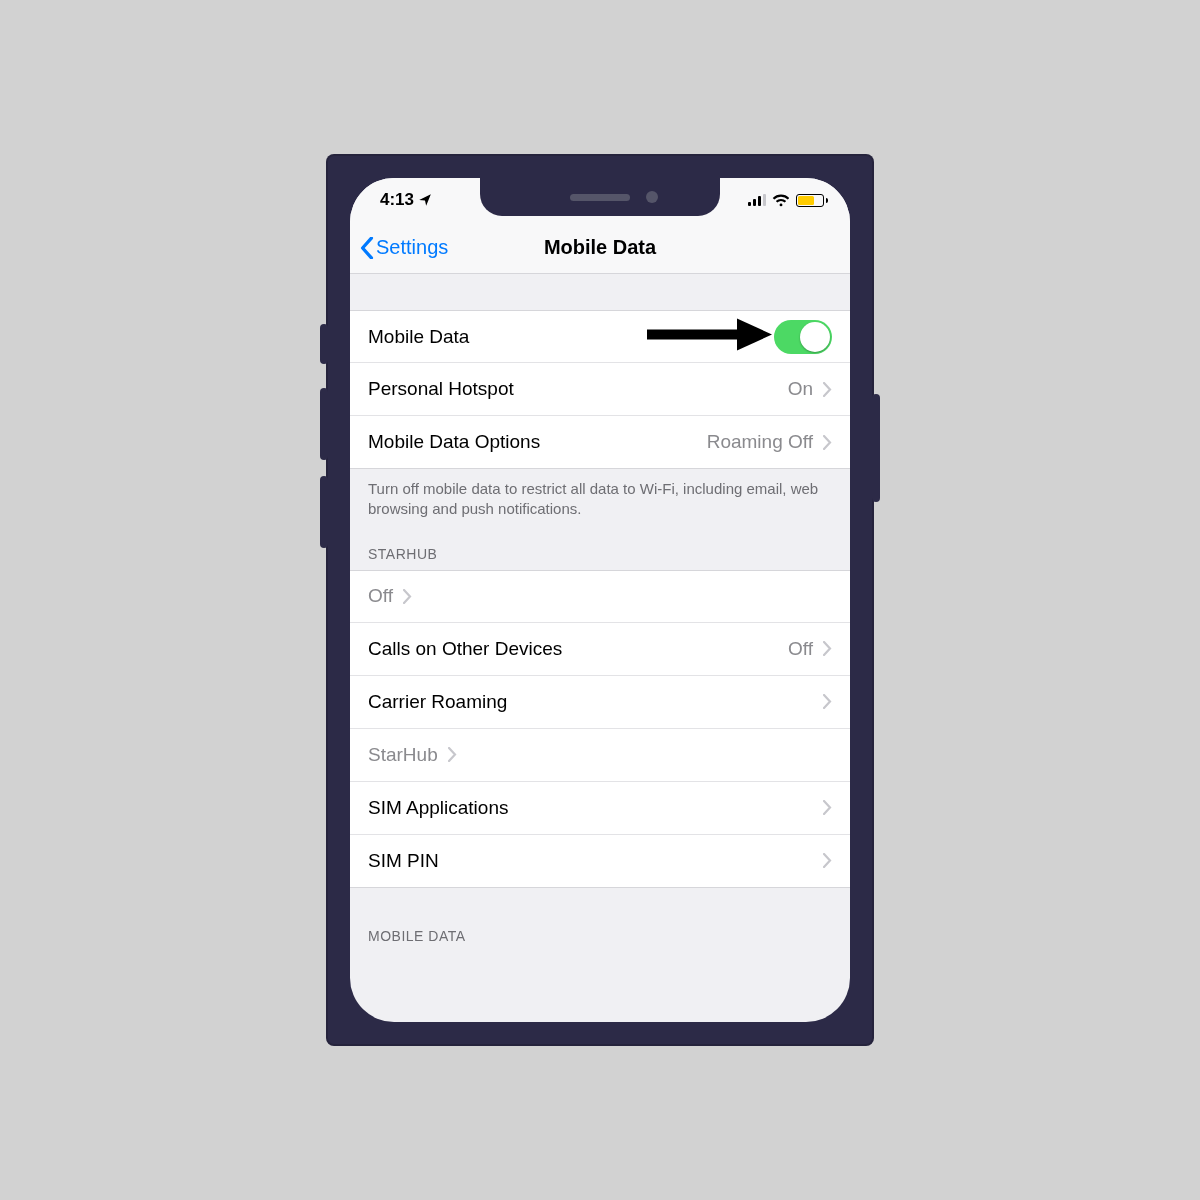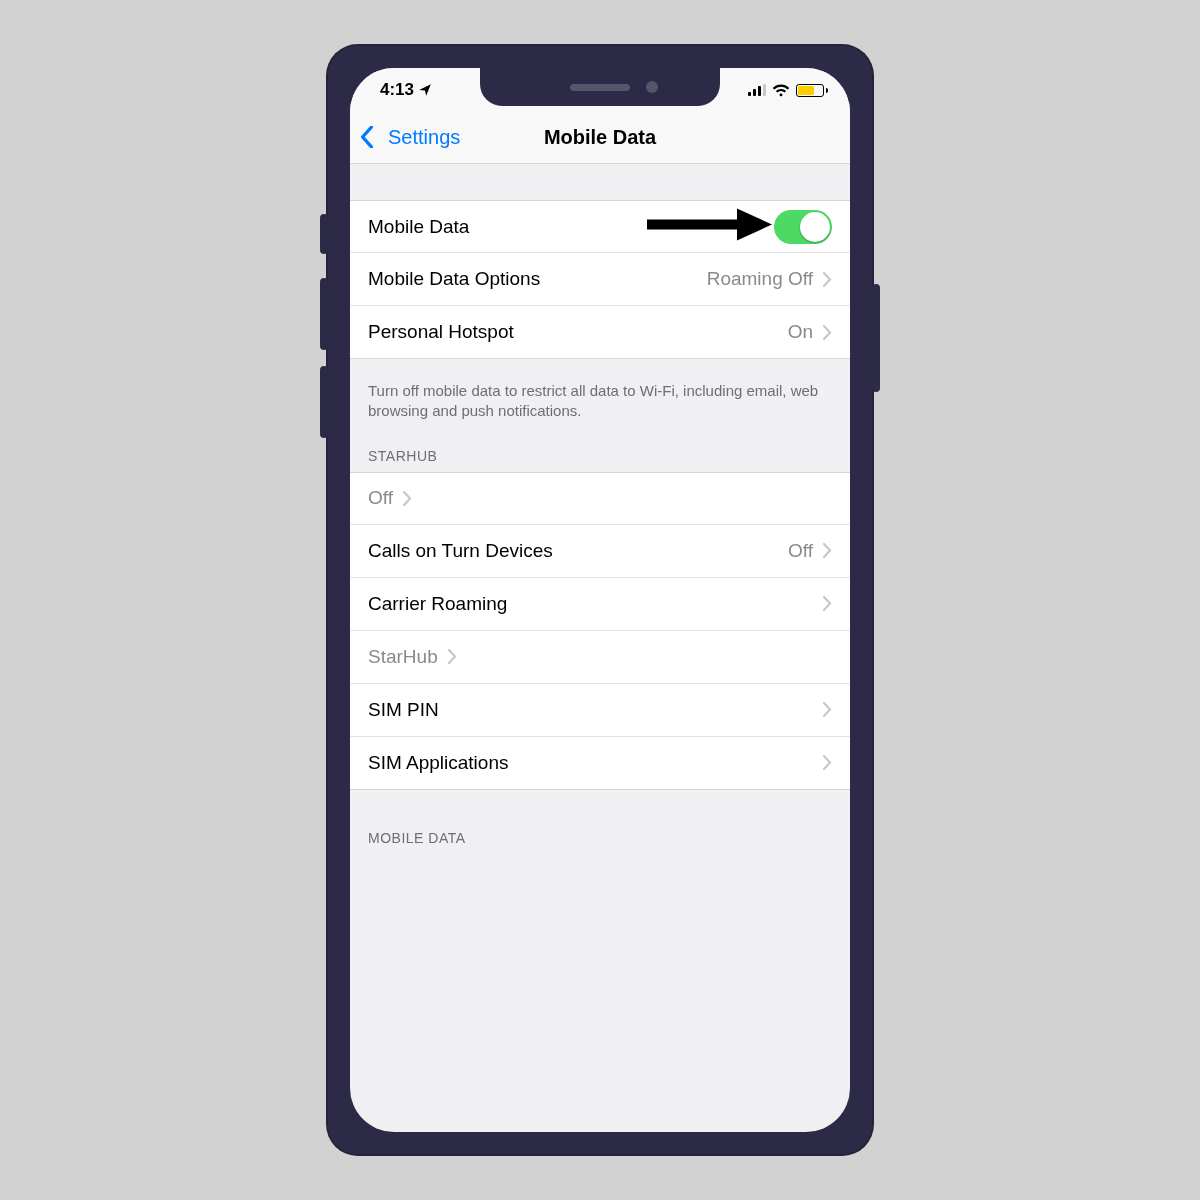--- a/index.html
+++ b/index.html
@@ -9,23 +9,23 @@
     font-family: -apple-system, "Helvetica Neue", Helvetica, Arial, sans-serif;
     display: flex;
     align-items: center;
     justify-content: center;
   }
 
   
   .phone {
     position: relative;
     width: 548px;
-    height: 1112px;
+    height: 892px;
     background: #2c2a47;
-    border-radius: 32px;
+    border-radius: 8px;
     padding: 24px;
     box-shadow: 0 0 0 2px rgba(0,0,0,.15) inset;
   }
   .side-btn {
     position: absolute;
     background: #2c2a47;
     border-radius: 4px;
   }
   .sb-left-1 { left: -6px; top: 170px; width: 8px; height: 40px; }
   .sb-left-2 { left: -6px; top: 234px; width: 8px; height: 72px; }
@@ -114,21 +114,21 @@
   
   .navbar {
     height: 52px;
     background: #f8f8f9;
     border-bottom: 1px solid #d6d6da;
     display: flex;
     align-items: center;
     position: relative;
   }
   .navbar .back {
-    display:flex;align-items:flex-start;gap:14px;
+    display:flex;align-items:flex-end;gap:2px;
     color:#007aff;font-size:20px;
     padding-left:10px;
     cursor:pointer;
   }
   .navbar .back svg{display:block}
   .navbar .title{
     position:absolute;left:0;right:0;text-align:center;
     font-size:20px;font-weight:600;color:#000;pointer-events:none;
   }
 
@@ -154,21 +154,21 @@
   .toggle{
     width:58px;height:34px;border-radius:17px;background:#4cd964;position:relative;flex:none;
   }
   .toggle .knob{
     position:absolute;right:2px;top:2px;width:30px;height:30px;background:#fff;border-radius:50%;
     box-shadow:0 1px 2px rgba(0,0,0,.3);
   }
 
   .footer-text{
     padding:10px 18px 8px;
-    font-size:15px;color:#6e6e73;line-height:1.35;margin-top:12px;
+    font-size:15px;color:#6e6e73;line-height:1.35;
   }
   .section-header{
     padding:18px 18px 8px;
     font-size:14px;color:#6e6e73;letter-spacing:.5px;
   }
 
   
   .anno-arrow{
     position:absolute;
     pointer-events:none;
@@ -242,52 +242,52 @@
             </span>
 
           <span class="anno-arrow" style="right:78px;top:50%;transform:translateY(-50%)">
             <svg width="130" height="40" viewBox="0 0 130 40">
               <line x1="5" y1="20" x2="100" y2="20" stroke="#000" stroke-width="10"></line>
               <polygon points="95,4 130,20 95,36" fill="#000"></polygon>
             </svg>
           </span>
         </div>
         <div class="row">
+          <span class="label">Personal Hotspot</span>
+          <span class="value">On</span>
+          <span class="chevron">
+              <svg width="9" height="15" viewBox="0 0 9 15">
+                <path d="M1 1l6 6.5L1 14" stroke="#c7c7cc" stroke-width="2.2" fill="none" stroke-linecap="round"></path>
+              </svg>
+            </span>
+        </div>
+        <div class="row">
           <span class="label">Mobile Data Options</span>
           <span class="value">Roaming Off</span>
           <span class="chevron">
               <svg width="9" height="15" viewBox="0 0 9 15">
                 <path d="M1 1l6 6.5L1 14" stroke="#c7c7cc" stroke-width="2.2" fill="none" stroke-linecap="round"></path>
               </svg>
             </span>
         </div>
-        <div class="row">
-          <span class="label">Personal Hotspot</span>
-          <span class="value">On</span>
-          <span class="chevron">
-              <svg width="9" height="15" viewBox="0 0 9 15">
-                <path d="M1 1l6 6.5L1 14" stroke="#c7c7cc" stroke-width="2.2" fill="none" stroke-linecap="round"></path>
-              </svg>
-            </span>
-        </div>
       </div>
       <div class="footer-text">Turn off mobile data to restrict all data to Wi-Fi, including email, web browsing and push notifications.</div>
 
       <div class="section-header">STARHUB</div>
       <div class="group">
         <div class="row">
           <span class="value">Off</span>
           <span class="chevron">
               <svg width="9" height="15" viewBox="0 0 9 15">
                 <path d="M1 1l6 6.5L1 14" stroke="#c7c7cc" stroke-width="2.2" fill="none" stroke-linecap="round"></path>
               </svg>
             </span>
         </div>
         <div class="row">
-          <span class="label">Calls on Turn Devices</span>
+          <span class="label">Calls on Other Devices</span>
           <span class="value">Off</span>
           <span class="chevron">
               <svg width="9" height="15" viewBox="0 0 9 15">
                 <path d="M1 1l6 6.5L1 14" stroke="#c7c7cc" stroke-width="2.2" fill="none" stroke-linecap="round"></path>
               </svg>
             </span>
         </div>
         <div class="row">
           <span class="label">Carrier Roaming</span>
           <span class="value"></span>
@@ -299,30 +299,30 @@
         </div>
         <div class="row">
           <span class="value">StarHub</span>
           <span class="chevron">
               <svg width="9" height="15" viewBox="0 0 9 15">
                 <path d="M1 1l6 6.5L1 14" stroke="#c7c7cc" stroke-width="2.2" fill="none" stroke-linecap="round"></path>
               </svg>
             </span>
         </div>
         <div class="row">
+          <span class="label">SIM Applications</span>
+          <span class="value"></span>
+          <span class="chevron">
+              <svg width="9" height="15" viewBox="0 0 9 15">
+                <path d="M1 1l6 6.5L1 14" stroke="#c7c7cc" stroke-width="2.2" fill="none" stroke-linecap="round"></path>
+              </svg>
+            </span>
+        </div>
+        <div class="row">
           <span class="label">SIM PIN</span>
-          <span class="value"></span>
-          <span class="chevron">
-              <svg width="9" height="15" viewBox="0 0 9 15">
-                <path d="M1 1l6 6.5L1 14" stroke="#c7c7cc" stroke-width="2.2" fill="none" stroke-linecap="round"></path>
-              </svg>
-            </span>
-        </div>
-        <div class="row">
-          <span class="label">SIM Applications</span>
           <span class="value"></span>
           <span class="chevron">
               <svg width="9" height="15" viewBox="0 0 9 15">
                 <path d="M1 1l6 6.5L1 14" stroke="#c7c7cc" stroke-width="2.2" fill="none" stroke-linecap="round"></path>
               </svg>
             </span>
         </div>
       </div>
 
       <div class="section-header" style="padding-top:40px">MOBILE DATA</div>

